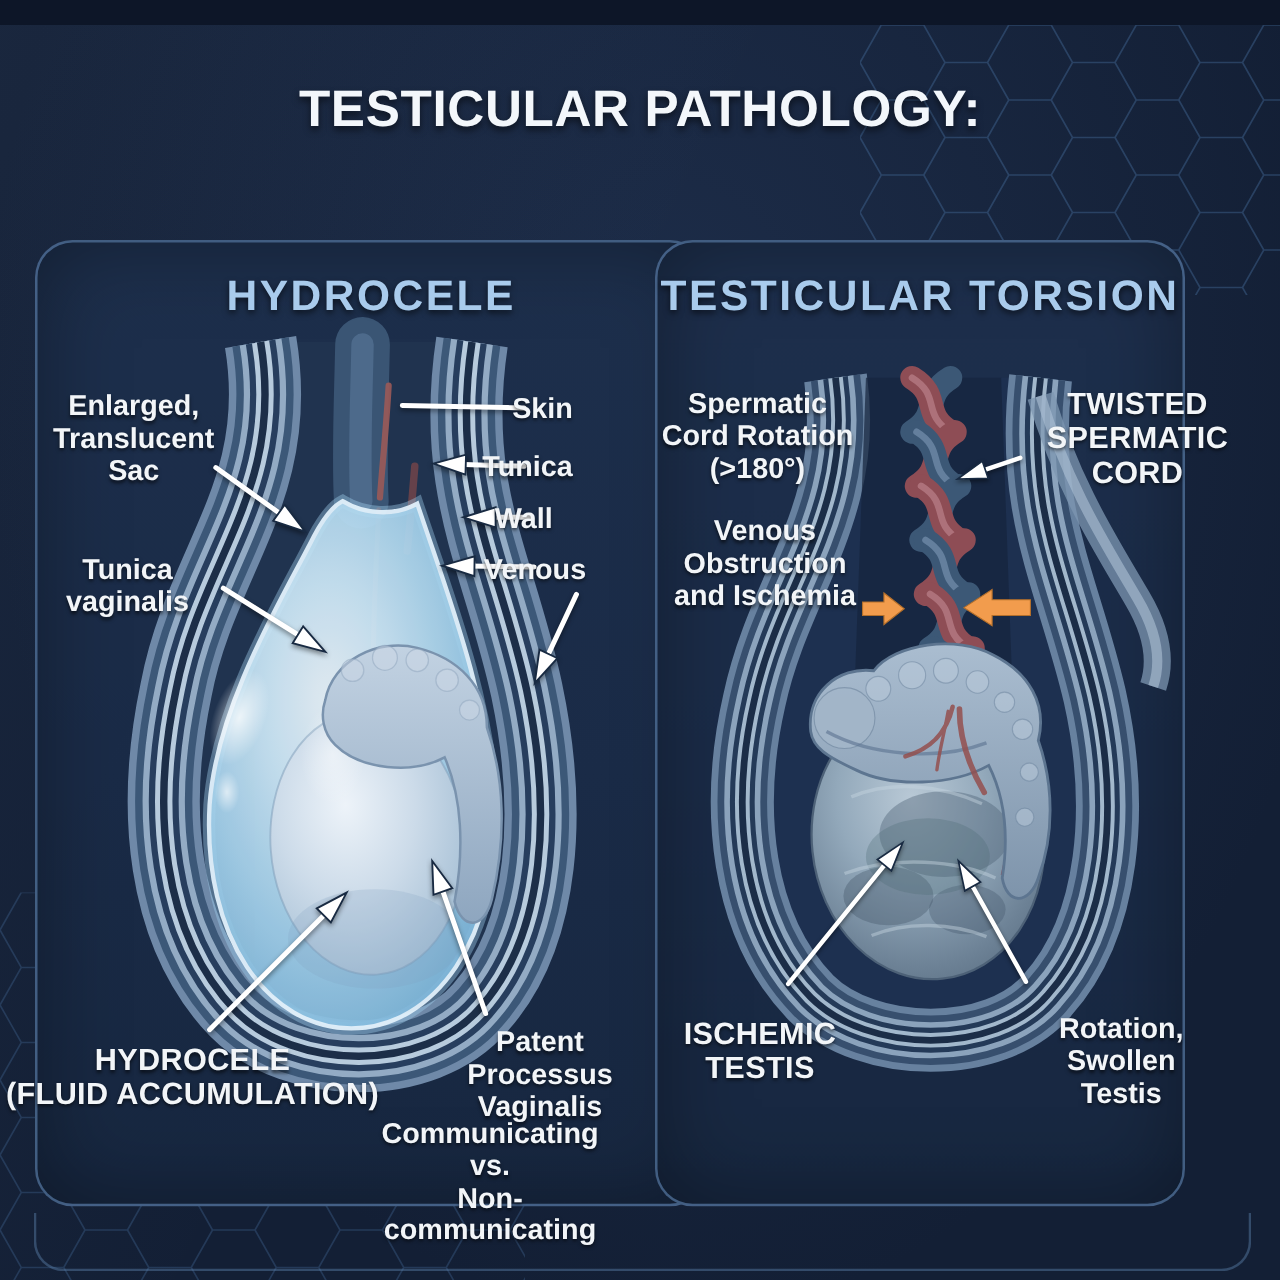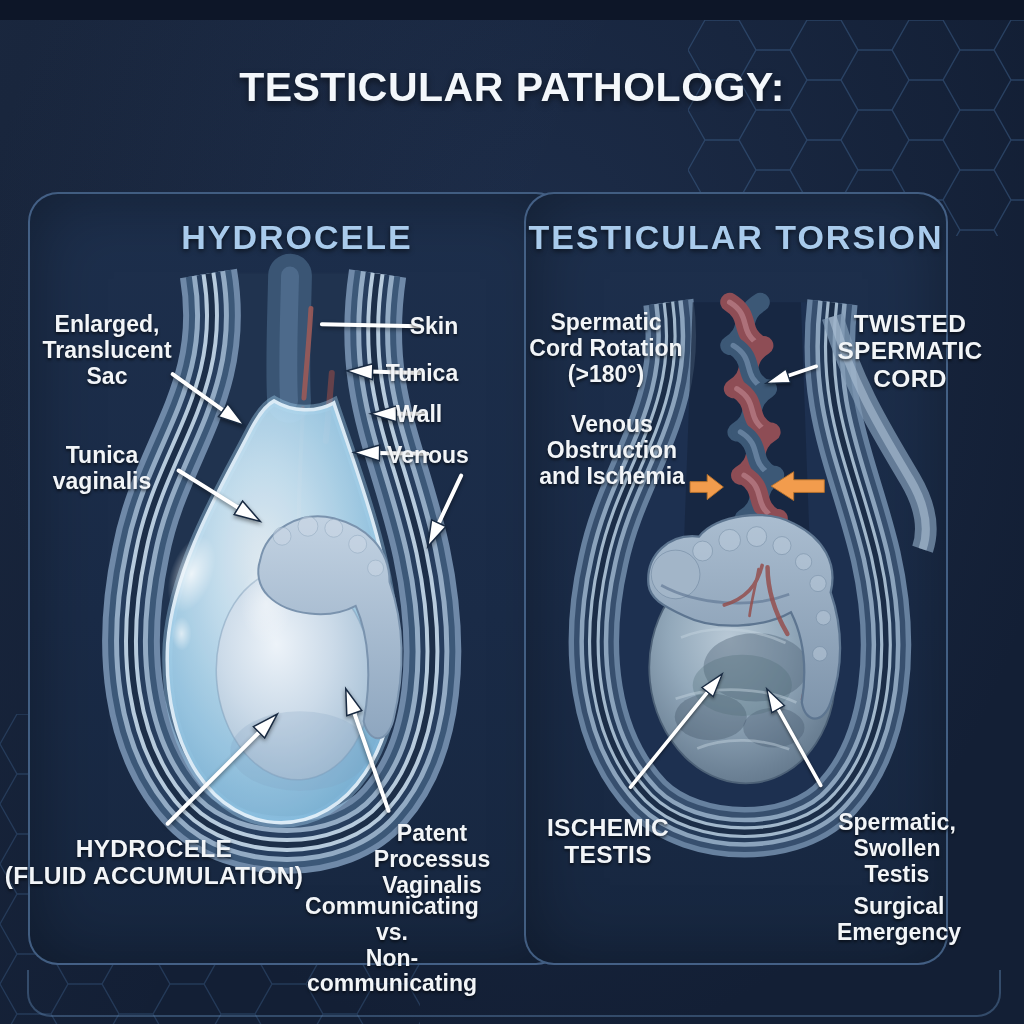--- a/index.html
+++ b/index.html
@@ -290,20 +290,18 @@
 Cord Rotation
 (&gt;180°)</div>
     <div class="lbl" style="left:86px;top:218px;text-align:center;">Venous
 Obstruction
 and Ischemia</div>
     <div class="lbl caps" style="left:384px;top:116px;">TWISTED
 SPERMATIC
 CORD</div>
     <div class="lbl caps" style="left:82px;top:620px;">ISCHEMIC
 TESTIS</div>
-    <div class="lbl" style="left:371px;top:616px;">Spermatic,
+    <div class="lbl" style="left:371px;top:616px;">Rotation,
 Swollen
 Testis</div>
-    <div class="lbl" style="left:373px;top:700px;">Surgical
-Emergency</div>
   </section>
 
 </div>
 
 </body></html>

